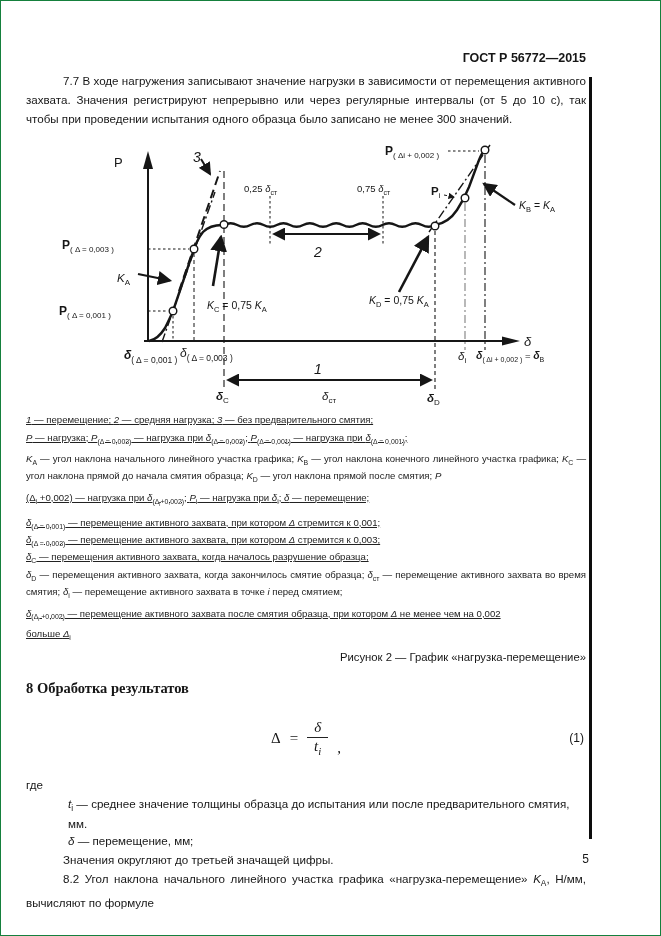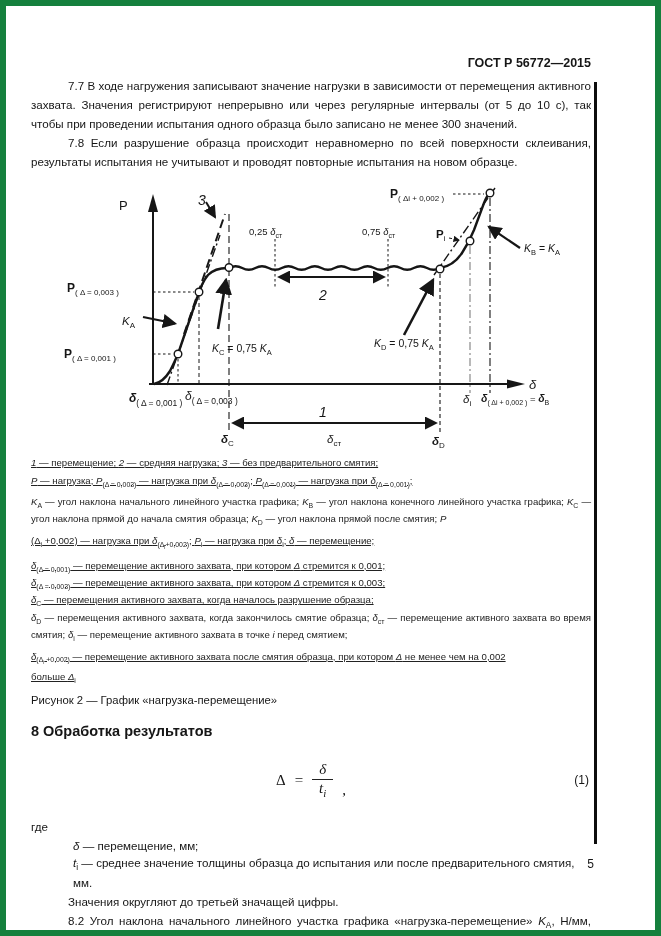--- a/index.html
+++ b/index.html
@@ -1,37 +1,37 @@
 <!DOCTYPE html>
 <html><head>
 <meta charset="utf-8">
 <style>
   * { box-sizing: border-box; }
   html,body { margin:0; padding:0; background:#e8e8e8; }
   .page {
     position:relative; width:661px; height:936px; margin:0 auto;
-    background:#ffffff; border:6px solid #15803d;
+    background:#ffffff; border:1px solid #15803d;
     font-family:"Liberation Sans", sans-serif; color:#161616;
     overflow:hidden;
   }
   .content { position:absolute; left:25px; top:50px; width:560px; }
   .gost-header { text-align:right; font-weight:bold; font-size:12.5px; margin:0 0 6px 0; }
   p.body { font-size:11.6px; line-height:19px; text-align:justify; margin:0; text-indent:37px; }
   .figwrap { position:relative; height:274px; margin-top:8px; }
   .figwrap svg { position:absolute; left:26px; top:0; }
   svg text { fill:#161616; font-family:"Liberation Sans", sans-serif; }
   .legend { margin-top:3px; font-size:9.6px; line-height:13.5px; color:#222; }
   .legend div { margin:0; }
   .lg-c { text-align:left;text-decoration:underline; }
   .lg-j { text-align:justify; }
   .lg-gap { margin-top:4px !important; }
   sub { font-size:0.72em; }
   i sub, sub sub { font-style:normal; }
-  .caption { text-align:left; font-size:11.3px; margin-top:6px; }
-  .h8 { font-size:14.5px; font-weight:bold; margin:17px 0 12px 0; }
+  .caption { text-align:right; font-size:11.3px; margin-top:6px; }
+  .h8 { font-size:14.5px; font-weight:bold; margin:17px 0 12px 0;font-family:Liberation Serif, serif; }
   .formula-row { position:relative; margin:16px 0 8px 0; height:52px; }
   .formula {
     position:absolute; left:0; right:0; top:0; height:52px;
     display:flex; align-items:center; justify-content:center; gap:9px;
     font-family:"Liberation Serif", serif; font-size:15px;
   }
   .formula .frac { display:inline-flex; flex-direction:column; align-items:center; line-height:1.05; }
   .formula .num { padding:0 7px 1px 7px; border-bottom:1.4px solid #222; font-style:italic; }
   .formula .den { padding-top:1px; font-style:italic; }
   .formula .fcomma { align-self:flex-end; padding-bottom:8px; }
@@ -46,21 +46,20 @@
 </head>
 <body>
 
 <div class="page">
   <div class="change-bar"></div>
 
   <div class="content">
     <div class="gost-header">ГОСТ Р 56772—2015</div>
 
     <p class="body">7.7 В ходе нагружения записывают значение нагрузки в зависимости от перемещения активного захвата. Значения регистрируют непрерывно или через регулярные интервалы (от 5 до 10 с), так чтобы при проведении испытания одного образца было записано не менее 300 значений.</p>
-    <p class="body">7.8 Если разрушение образца происходит неравномерно по всей поверхности склеивания, результаты испытания не учитывают и проводят повторные испытания на новом образце.</p>
 
     <div class="figwrap">
       <svg width="536" height="276" viewBox="54 148 536 276">
         <defs>
           <marker id="ah" viewBox="0 0 10 10" refX="8.5" refY="5" markerWidth="6.5" markerHeight="6.5" orient="auto-start-reverse">
             <path d="M0,0 L10,5 L0,10 z" fill="#161616"></path>
           </marker>
         </defs>
 
         <line x1="150" y1="353" x2="150" y2="176" stroke="#161616" stroke-width="2"></line>
@@ -159,22 +158,22 @@
           <span class="num">δ</span>
           <span class="den"><i>t</i><sub>i</sub></span>
         </span>
         <span class="fcomma">,</span>
       </div>
       <div class="formula-number">(1)</div>
     </div>
 
     <div class="where">
       <div class="wlbl">где</div>
+      <div class="wdef"><i>t</i><sub>i</sub> — среднее значение толщины образца до испытания или после предварительного смятия, мм.</div>
       <div class="wdef"><i>δ</i> — перемещение, мм;</div>
-      <div class="wdef"><i>t</i><sub>i</sub> — среднее значение толщины образца до испытания или после предварительного смятия, мм.</div>
     </div>
 
     <p class="body note">Значения округляют до третьей значащей цифры.</p>
     <p class="body">8.2 Угол наклона начального линейного участка графика «нагрузка-перемещение» <i>K</i><sub>А</sub>, Н/мм, вычисляют по формуле</p>
   </div>
 
   <div class="page-number">5</div>
 </div>
 
 </body></html>

